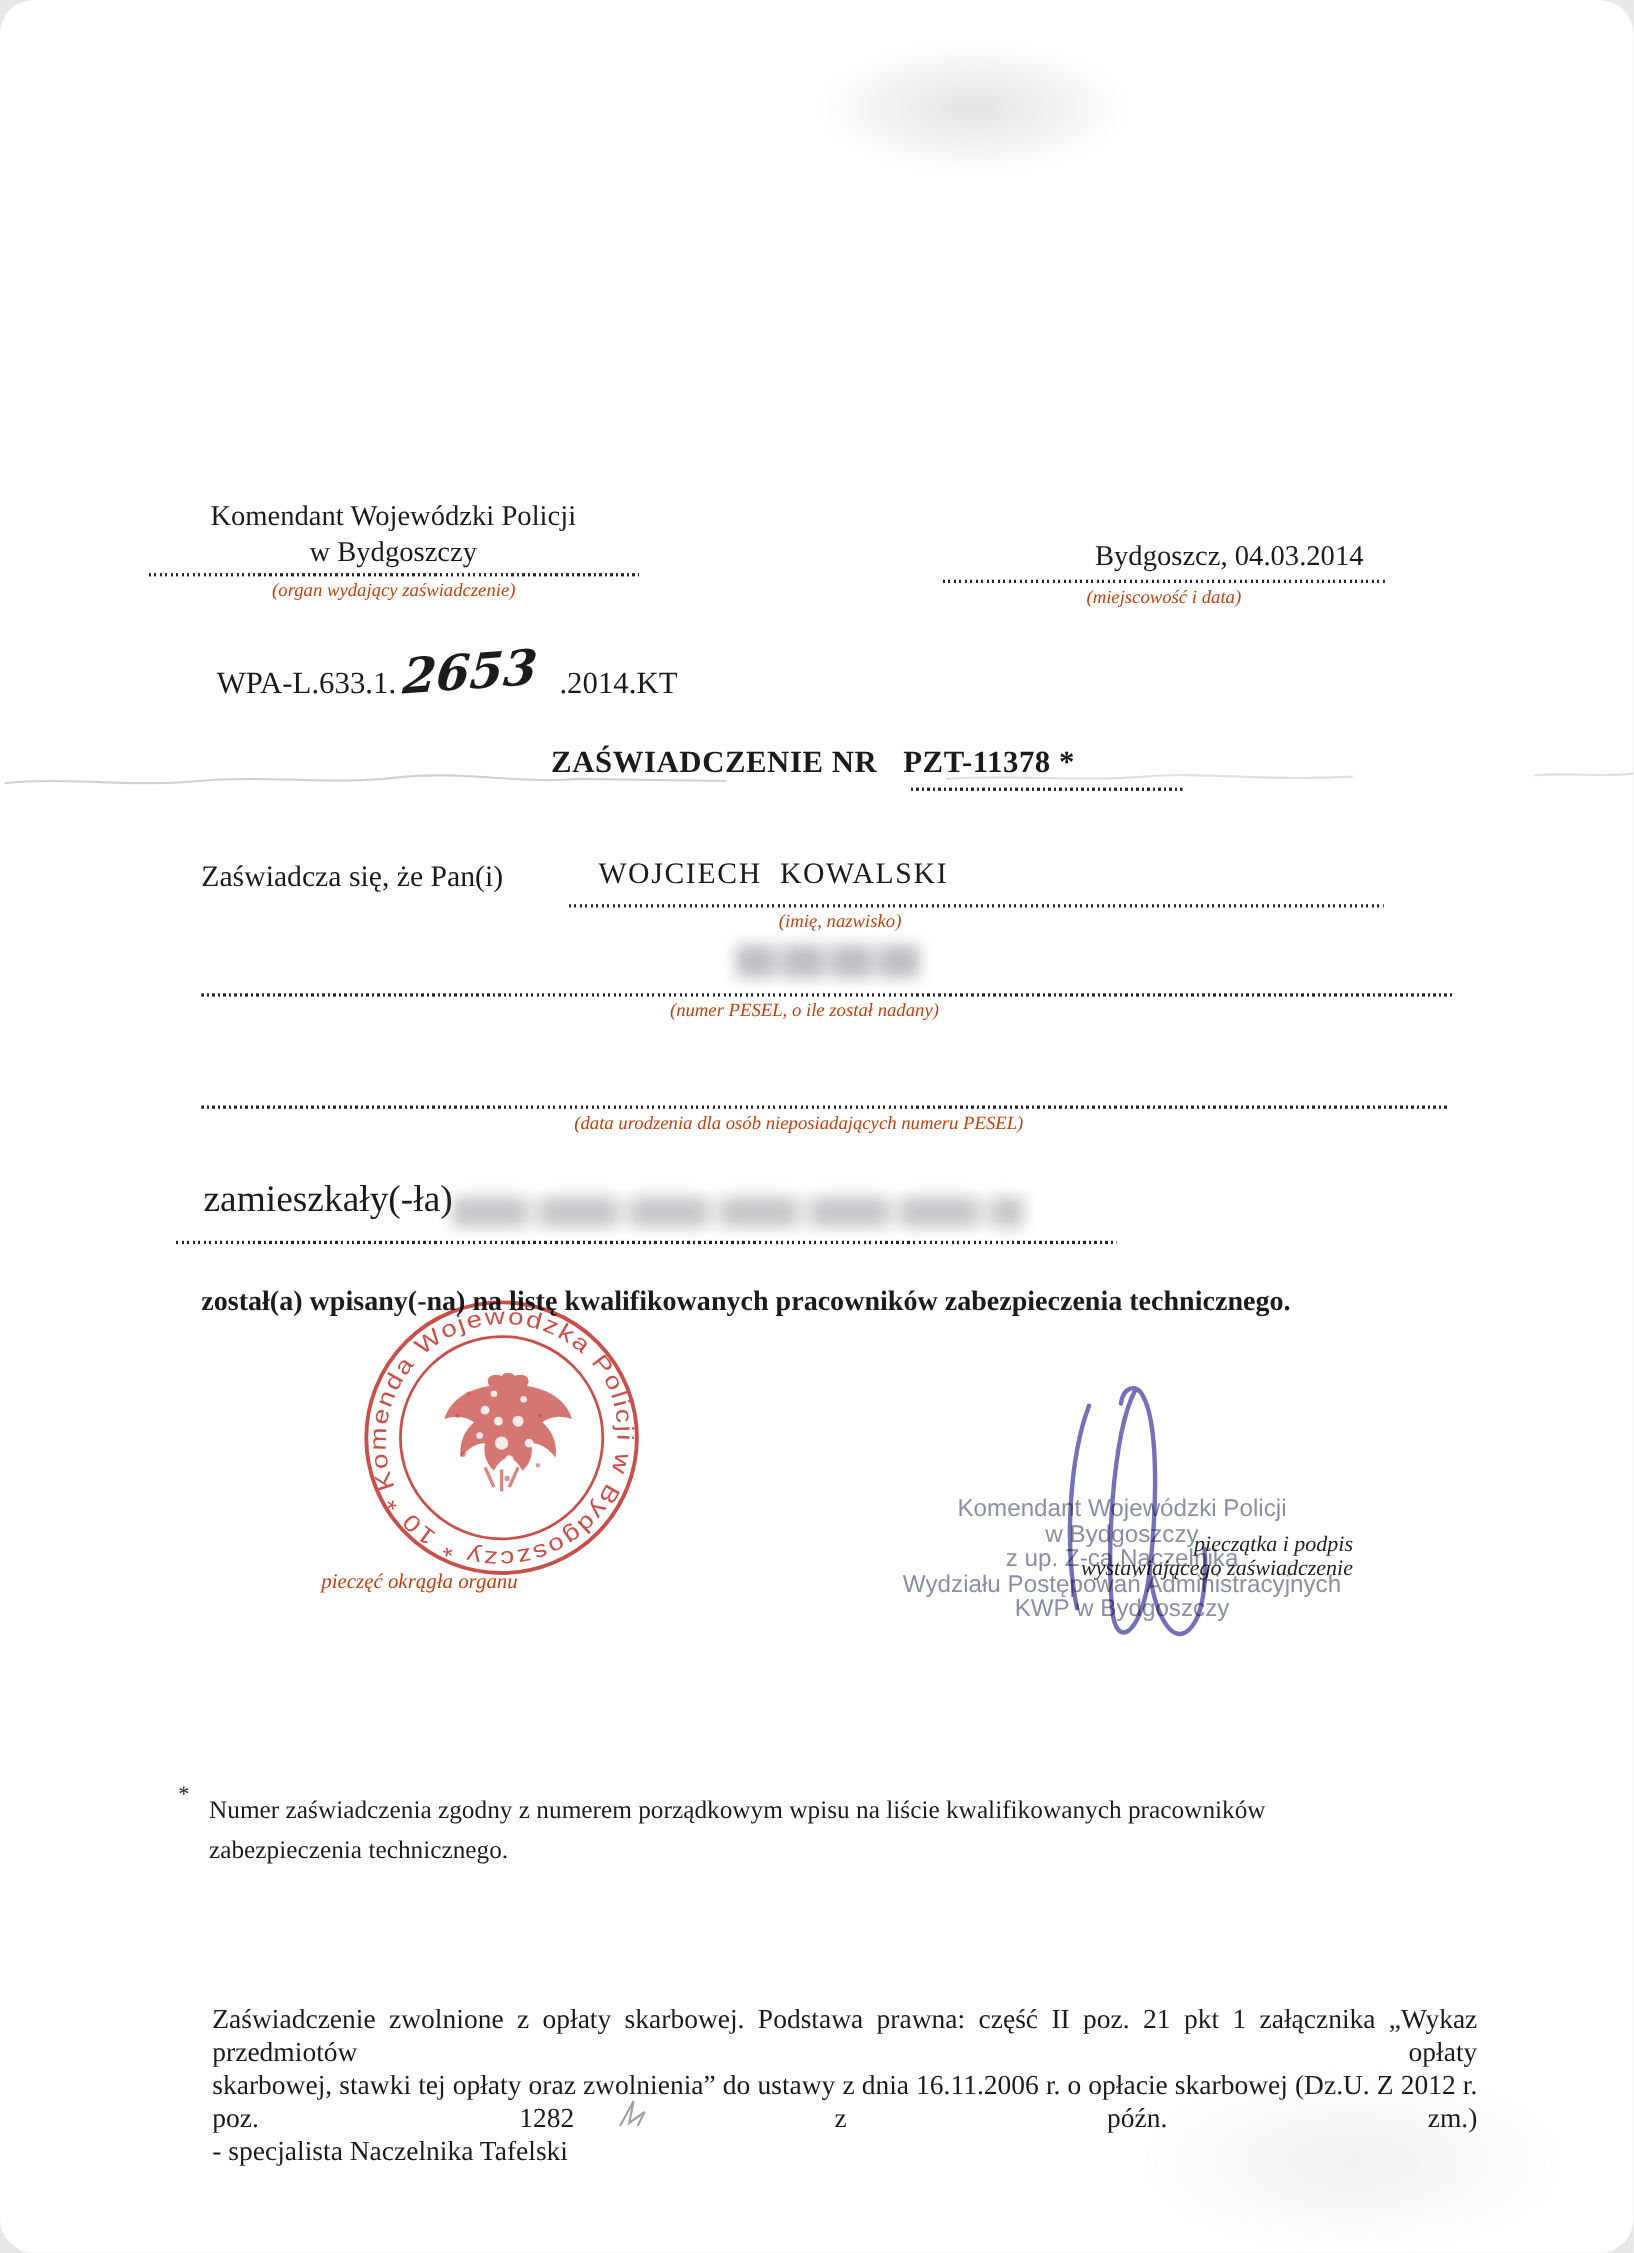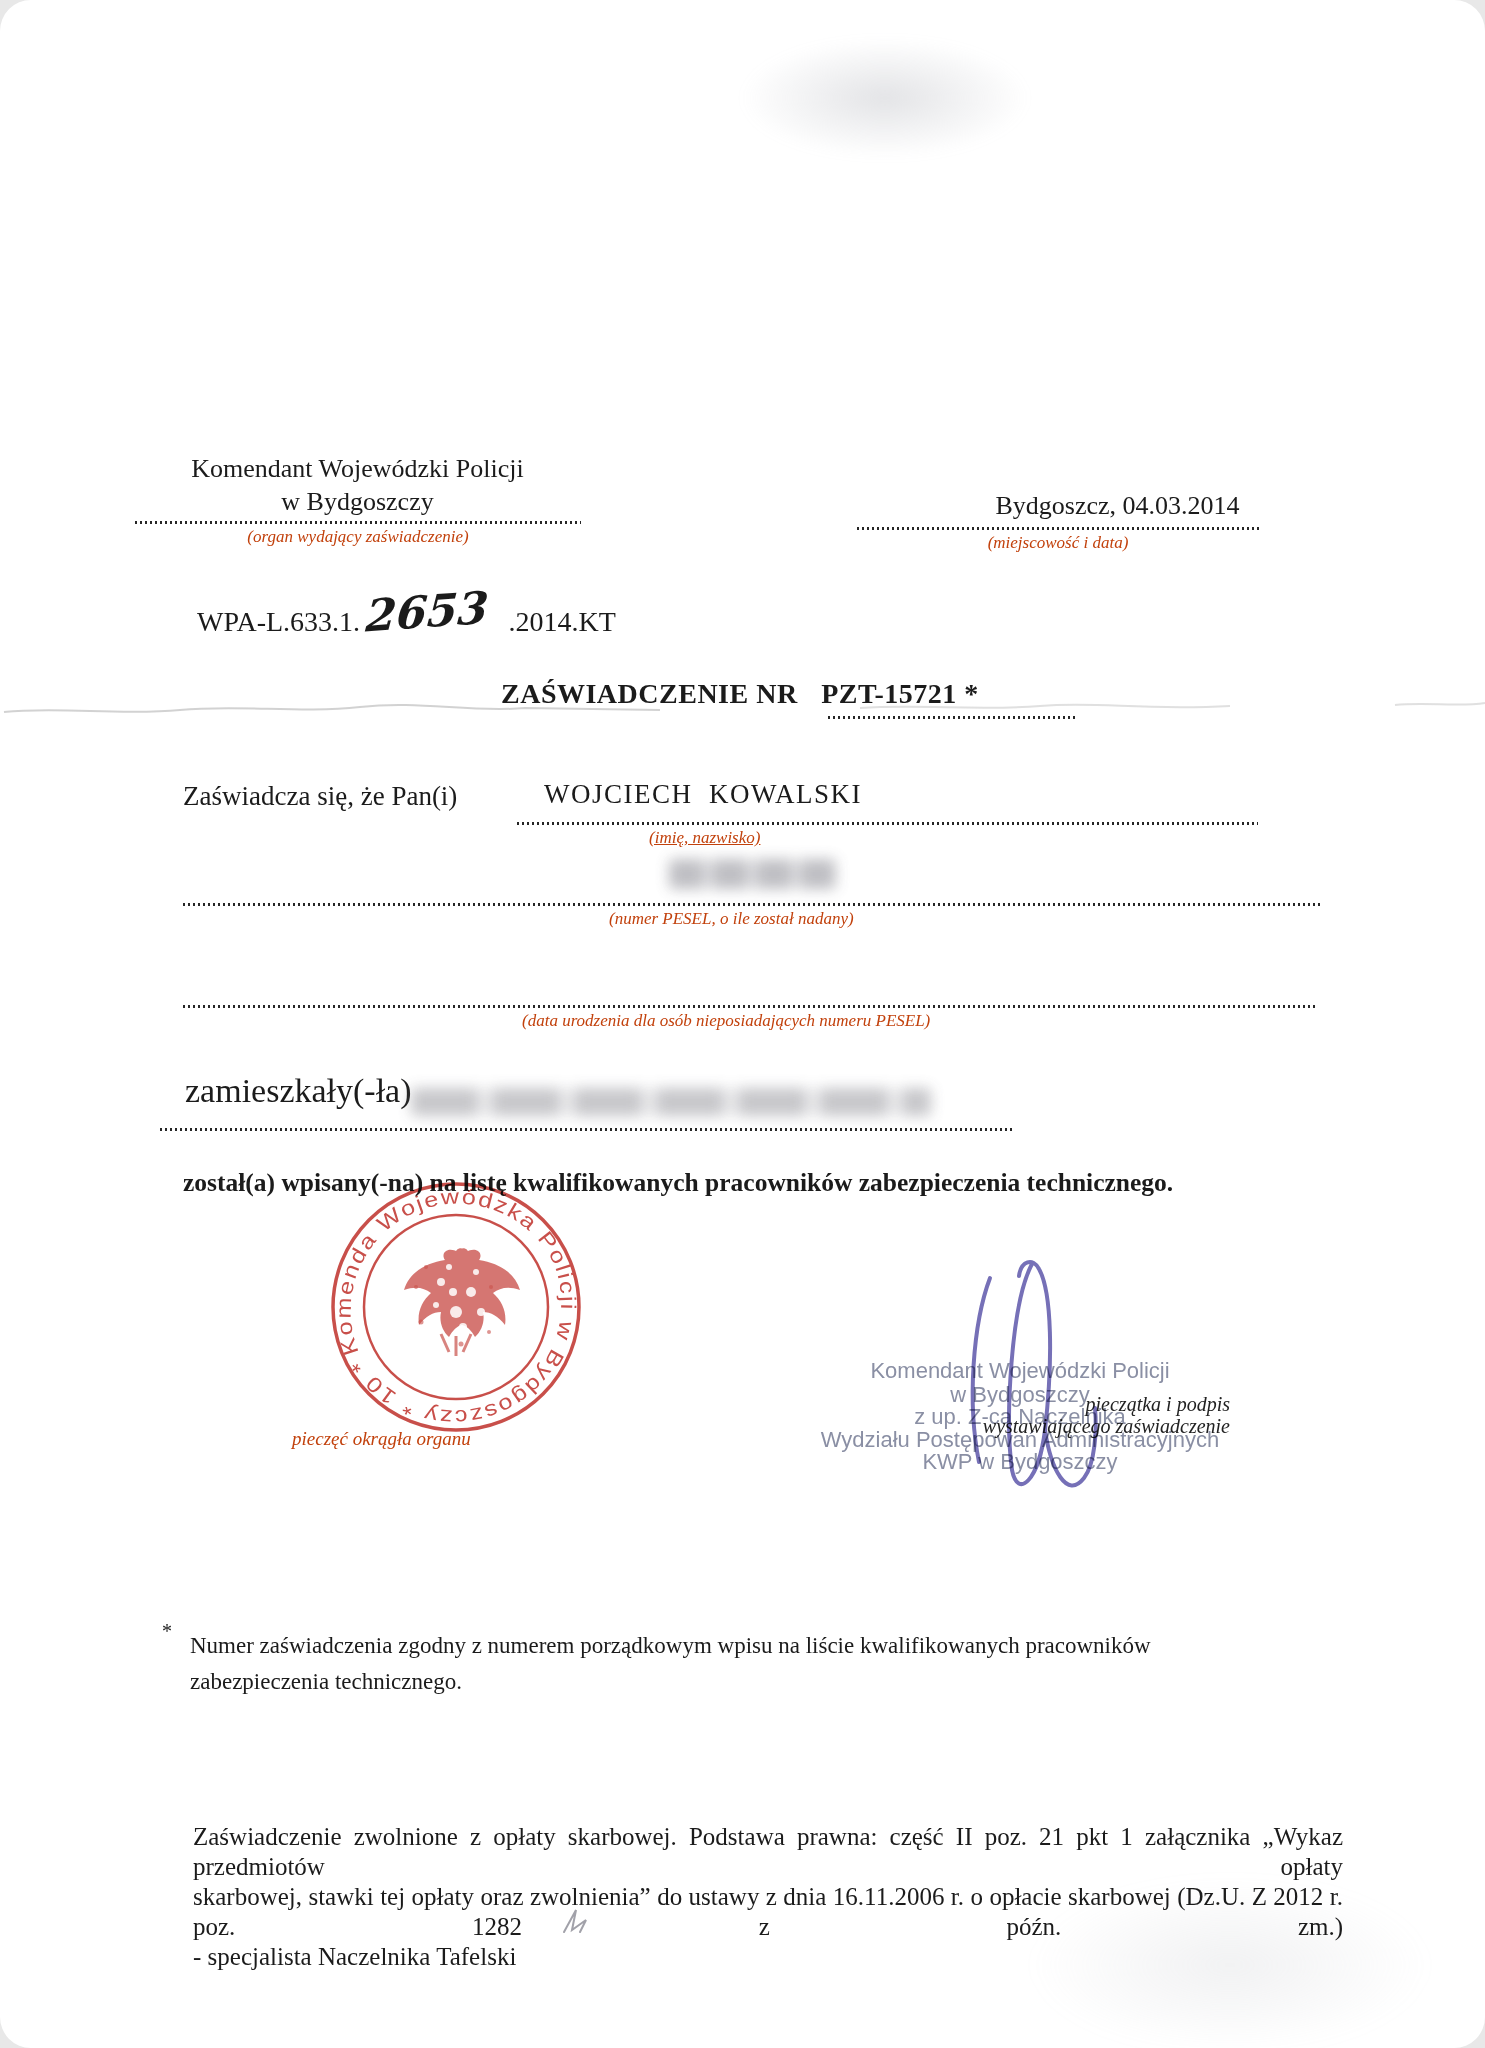--- a/index.html
+++ b/index.html
@@ -60,28 +60,28 @@
   <div class="abs big center" style="left:975px;top:491px;width:285px;white-space:nowrap;">Bydgoszcz, 04.03.2014</div>
   <div class="abs dotted" style="left:857px;top:527px;width:402px;"></div>
   <div class="abs cap center" style="left:857px;top:533px;width:402px;">(miejscowość i data)</div>
 
   <div class="abs" style="left:197px;top:594px;font-size:28px;white-space:nowrap;">
     <span>WPA-L.633.1.</span><span class="handnum">2653</span><span style="margin-left:14px;">.2014.KT</span>
   </div>
 
   <div class="abs bold" style="left:501px;top:678px;font-size:28px;white-space:nowrap;letter-spacing:.5px;">
     <span>ZAŚWIADCZENIE NR</span>
-    <span style="margin-left:16px;">PZT-15721 *</span>
+    <span style="margin-left:16px;">PZT-11378 *</span>
   </div>
   <div class="abs dotted" style="left:828px;top:716px;width:247px;"></div>
 
   <div class="abs" style="left:183px;top:781px;font-size:27px;white-space:nowrap;">Zaświadcza się, że Pan(i)</div>
   <div class="abs pre" style="left:544px;top:779px;font-size:27px;letter-spacing:1.5px;">WOJCIECH  KOWALSKI</div>
   <div class="abs dotted" style="left:517px;top:822px;width:741px;"></div>
-  <div class="abs cap" style="left:649px;top:828px;text-decoration:underline;">(imię, nazwisko)</div>
+  <div class="abs cap" style="left:708px;top:828px;">(imię, nazwisko)</div>
 
   <div class="abs redacted" style="left:669px;top:859px;width:167px;height:30px;background:repeating-linear-gradient(90deg,rgba(118,118,128,.55) 0 34px,rgba(150,150,158,.35) 34px 44px);"></div>
   <div class="abs dotted" style="left:183px;top:903px;width:1138px;"></div>
   <div class="abs cap" style="left:609px;top:909px;">(numer PESEL, o ile został nadany)</div>
 
   <div class="abs dotted" style="left:183px;top:1005px;width:1134px;"></div>
   <div class="abs cap" style="left:522px;top:1011px;">(data urodzenia dla osób nieposiadających numeru PESEL)</div>
 
   <div class="abs" style="left:185px;top:1072px;font-size:34px;white-space:nowrap;">zamieszkały(-ła)</div>
   <div class="abs redacted" style="left:411px;top:1088px;width:520px;height:28px;background:repeating-linear-gradient(90deg,rgba(125,125,133,.5) 0 66px,rgba(160,160,168,.28) 66px 82px);"></div>

